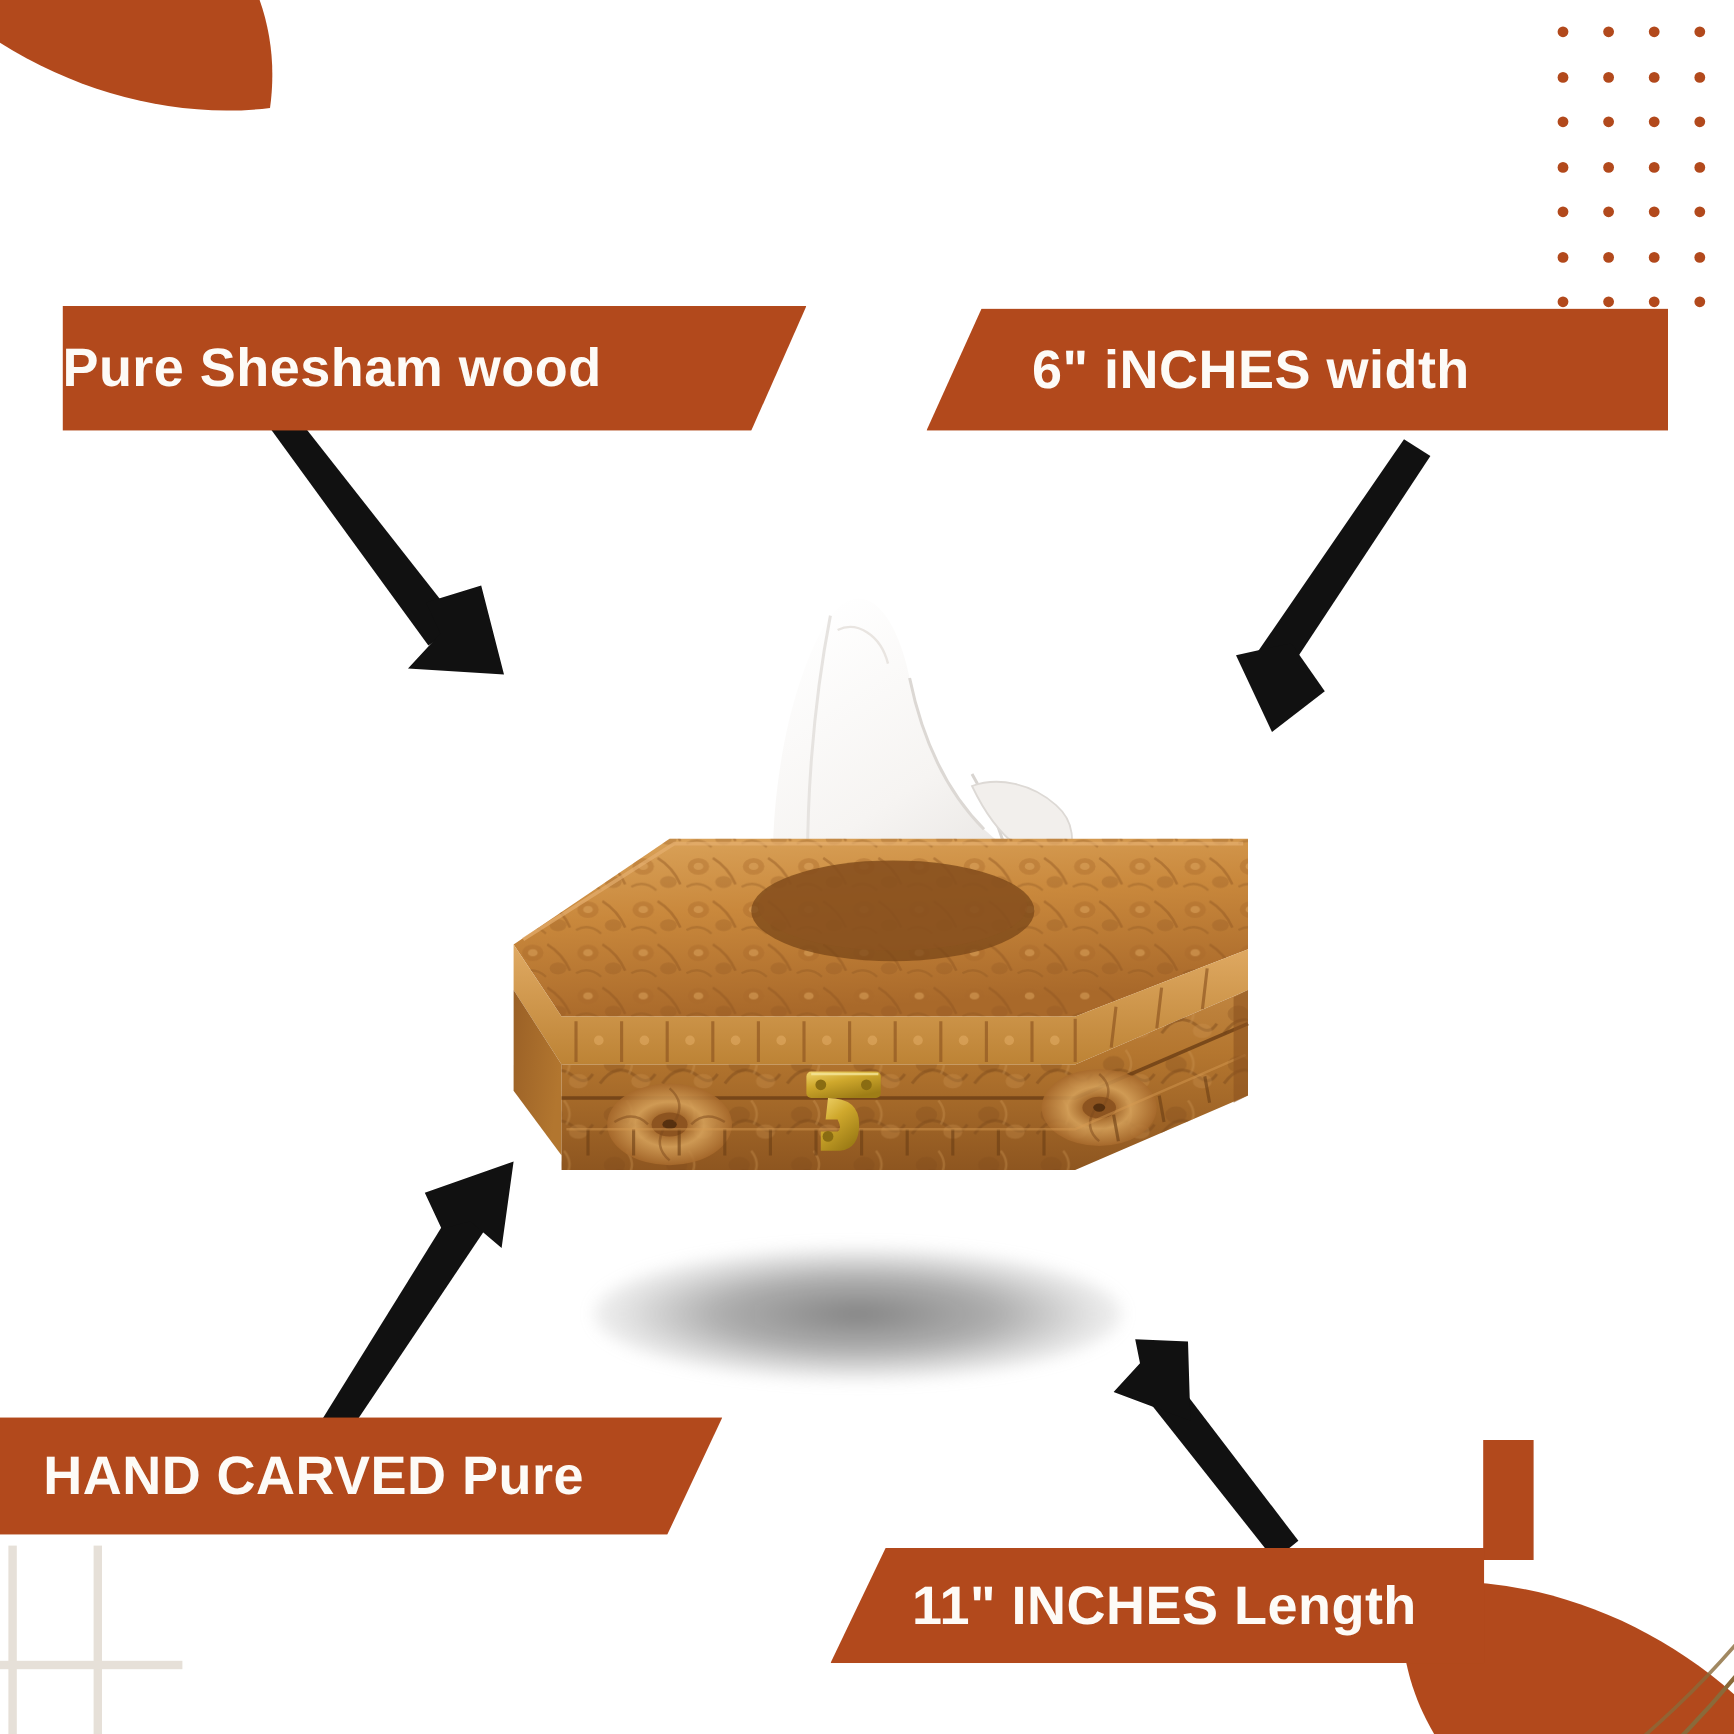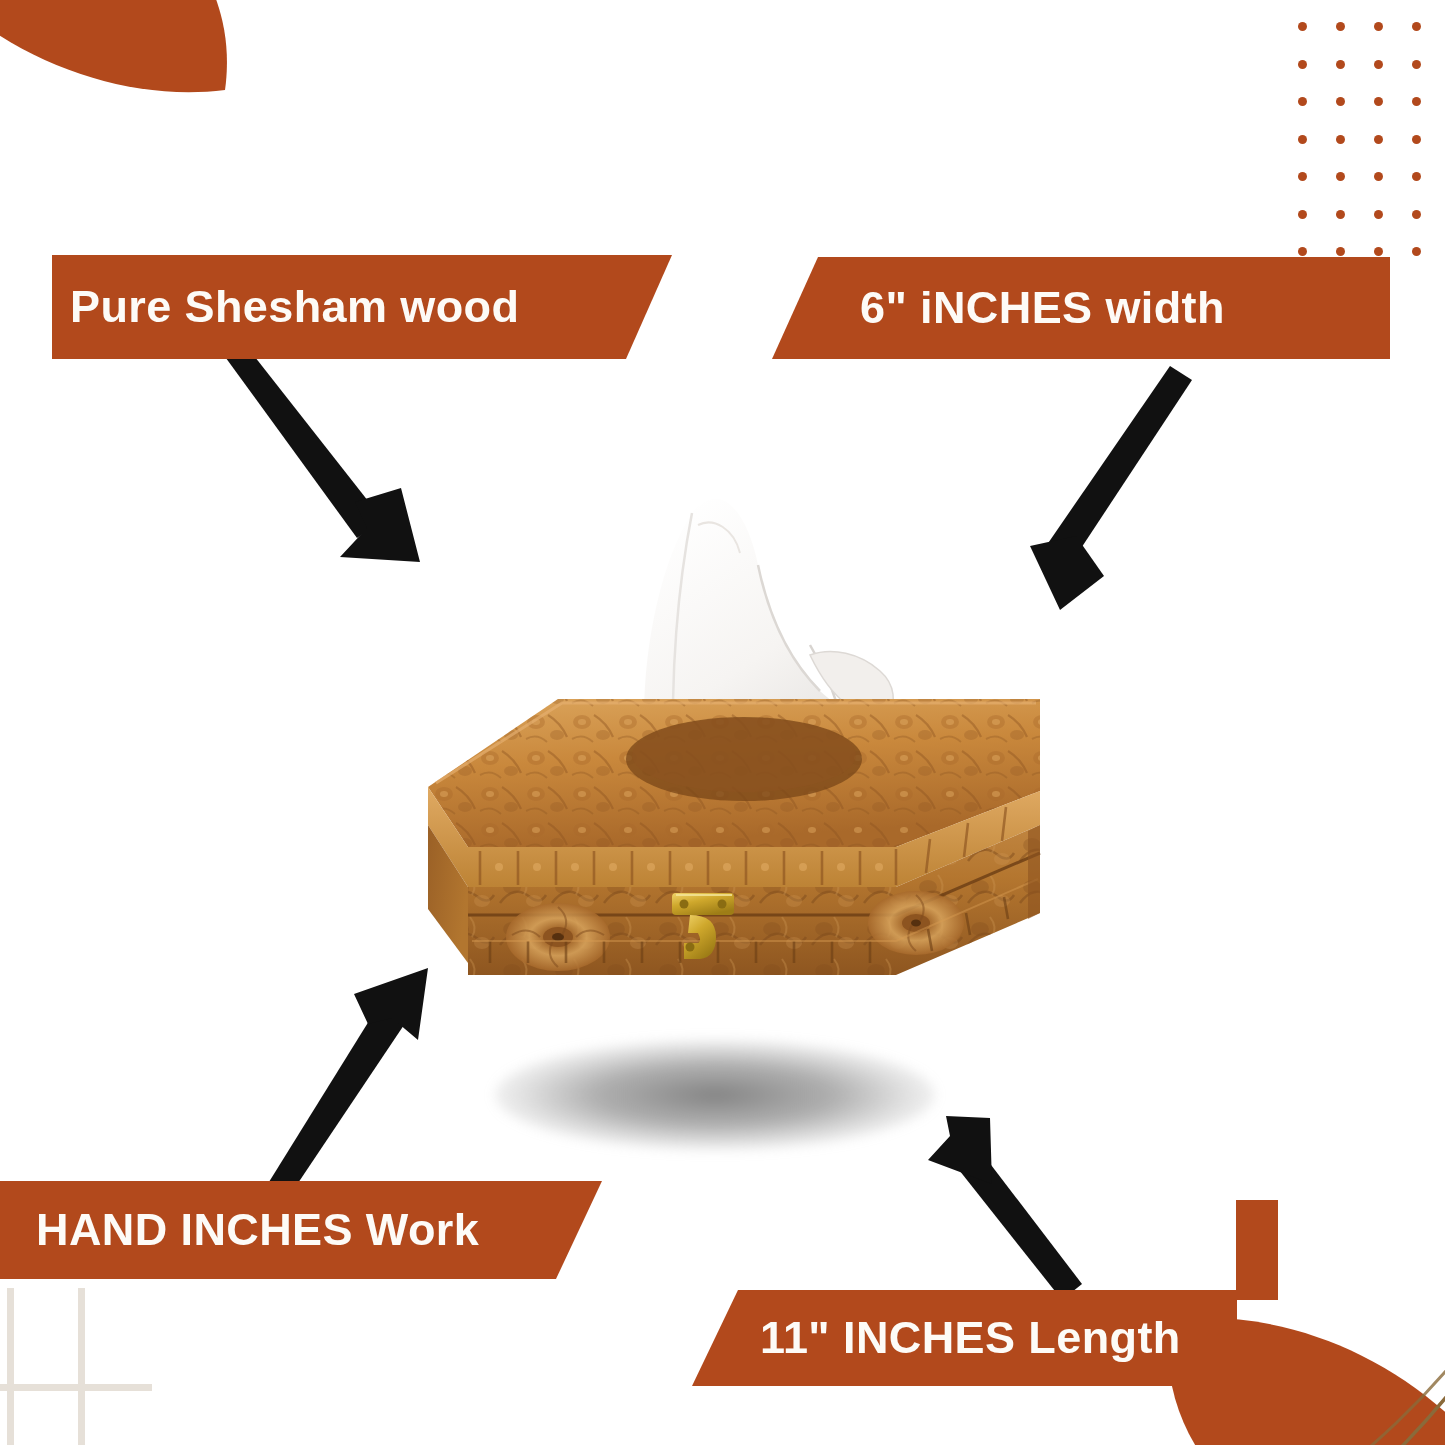--- a/index.html
+++ b/index.html
@@ -41,21 +41,21 @@
   }
   .banner .banner-label { display:block; }
 
   
   .slant-right { clip-path: polygon(0 0, 100% 0, calc(100% - 46px) 100%, 0 100%); }
   
   .slant-left  { clip-path: polygon(46px 0, 100% 0, 100% 100%, 0 100%); }
 
   #banner-shesham {
     left:52px; top:255px; width:620px; height:104px;
-    padding-left:18px; font-size:45px;
+    font-size:45px;
   }
   #banner-width {
     left:772px; top:257px; width:618px; height:102px;
     padding-left:88px; font-size:45px;
   }
   #banner-handcarved {
     left:-18px; top:1181px; width:620px; height:98px;
     padding-left:54px; font-size:45px;
   }
   #banner-length {
@@ -330,18 +330,18 @@
 
 <div class="banner slant-right" id="banner-shesham">
   <span class="banner-label">Pure Shesham wood</span>
 </div>
 
 <div class="banner slant-left" id="banner-width">
   <span class="banner-label">6" iNCHES width</span>
 </div>
 
 <div class="banner slant-right" id="banner-handcarved">
-  <span class="banner-label">HAND INCHES Work</span>
+  <span class="banner-label">HAND CARVED Pure</span>
 </div>
 
 <div class="banner slant-left" id="banner-length">
   <span class="banner-label">11" INCHES Length</span>
 </div>
 
 </body></html>

